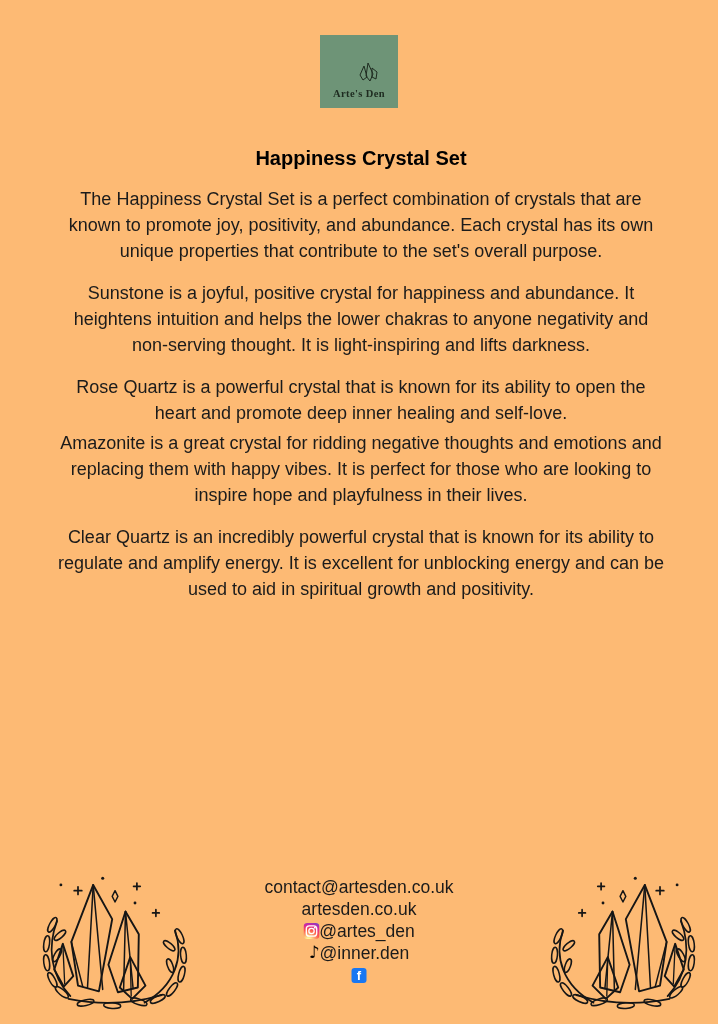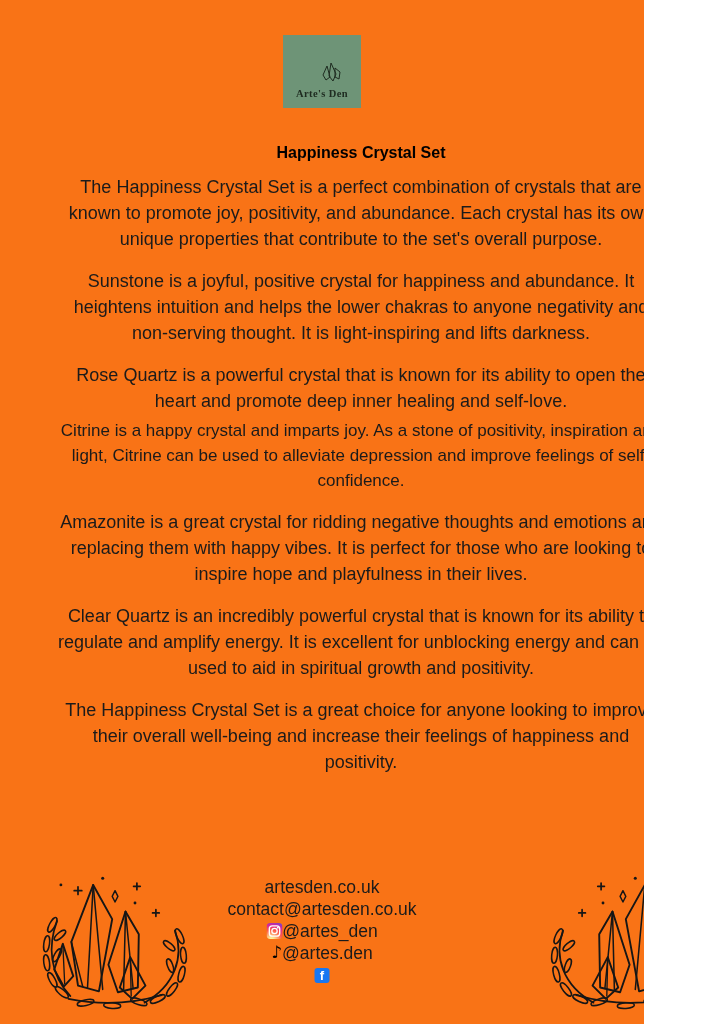--- a/index.html
+++ b/index.html
@@ -1,20 +1,20 @@
 <!DOCTYPE html>
 <html><head>
 <meta charset="utf-8">
 <style>
   html, body { margin: 0; padding: 0; background: #ffffff; }
   .page {
     position: relative;
-    width: 644px;
+    width: 718px;
     height: 1024px;
-    background: #f97316;
+    background: #fdba74;
     font-family: "Liberation Sans", sans-serif;
     color: #1b1b1b;
     overflow: hidden;
     text-decoration: underline;
   }
 
   
   .logo-box {
     position: absolute;
     top: 35px;
@@ -27,25 +27,25 @@
 
   
   .content {
     position: absolute;
     top: 131px;
     left: 55px;
     width: 612px;
     text-align: center;
   }
   .doc-title {
-    font-size: 16px;
+    font-size: 20px;
     line-height: 27px;
     font-weight: bold;
     color: #000000;
-    margin: 8px;
+    margin: 14px;
   }
   .para {
     font-size: 18px;
     line-height: 26px;
     margin: 0 0 16px 0;
   }
   .para.tight { margin-bottom: 4px; }
   .para.small {
     font-size: 17px;
     line-height: 25px;
@@ -123,29 +123,27 @@
       </g>
       <text x="39" y="62" text-anchor="middle" font-family="Liberation Serif, serif" font-size="10.5" font-weight="bold" letter-spacing="0.4" fill="#1E2B20">Arte's Den</text>
     </svg>
   </div>
 
   <div class="content">
     <h1 class="doc-title">Happiness Crystal Set</h1>
     <p class="para">The Happiness Crystal Set is a perfect combination of crystals that are known to promote joy, positivity, and abundance. Each crystal has its own unique properties that contribute to the set's overall purpose.</p>
     <p class="para">Sunstone is a joyful, positive crystal for happiness and abundance. It heightens intuition and helps the lower chakras to anyone negativity and non-serving thought. It is light-inspiring and lifts darkness.</p>
     <p class="para tight">Rose Quartz is a powerful crystal that is known for its ability to open the heart and promote deep inner healing and self-love.</p>
-    <p class="para small">Citrine is a happy crystal and imparts joy. As a stone of positivity, inspiration and light, Citrine can be used to alleviate depression and improve feelings of self-confidence.</p>
     <p class="para">Amazonite is a great crystal for ridding negative thoughts and emotions and replacing them with happy vibes. It is perfect for those who are looking to inspire hope and playfulness in their lives.</p>
     <p class="para">Clear Quartz is an incredibly powerful crystal that is known for its ability to regulate and amplify energy. It is excellent for unblocking energy and can be used to aid in spiritual growth and positivity.</p>
-    <p class="para">The Happiness Crystal Set is a great choice for anyone looking to improve their overall well-being and increase their feelings of happiness and positivity.</p>
   </div>
 
   <div class="footer-contact">
+    <div class="contact-row">contact@artesden.co.uk</div>
     <div class="contact-row">artesden.co.uk</div>
-    <div class="contact-row">contact@artesden.co.uk</div>
 
     <div class="social-row">
       <span class="ig-icon">
         <svg width="16" height="16" viewBox="0 0 24 24" xmlns="http://www.w3.org/2000/svg">
           <defs>
             <radialGradient id="igGrad" cx="0.3" cy="1.1" r="1.5">
               <stop offset="0" stop-color="#fdf497"></stop>
               <stop offset="0.1" stop-color="#fdf497"></stop>
               <stop offset="0.45" stop-color="#fd5949"></stop>
               <stop offset="0.65" stop-color="#d6249f"></stop>
@@ -156,21 +154,21 @@
           <rect x="4.2" y="4.2" width="15.6" height="15.6" rx="4.5" fill="none" stroke="#ffffff" stroke-width="2"></rect>
           <circle cx="12" cy="12" r="4" fill="none" stroke="#ffffff" stroke-width="2"></circle>
           <circle cx="17" cy="7" r="1.4" fill="#ffffff"></circle>
         </svg>
       </span>
       <span>@artes_den</span>
     </div>
 
     <div class="social-row">
       <span class="tiktok-glyph">♪</span>
-      <span>@artes.den</span>
+      <span>@inner.den</span>
     </div>
 
     <div class="social-row">
       <span class="fb-icon">f</span>
     </div>
   </div>
 
   <div class="crystal-art left">
     <svg viewBox="0 0 160 145" xmlns="http://www.w3.org/2000/svg" fill="none" stroke="#161616" stroke-width="2" stroke-linecap="round" stroke-linejoin="round">
 

